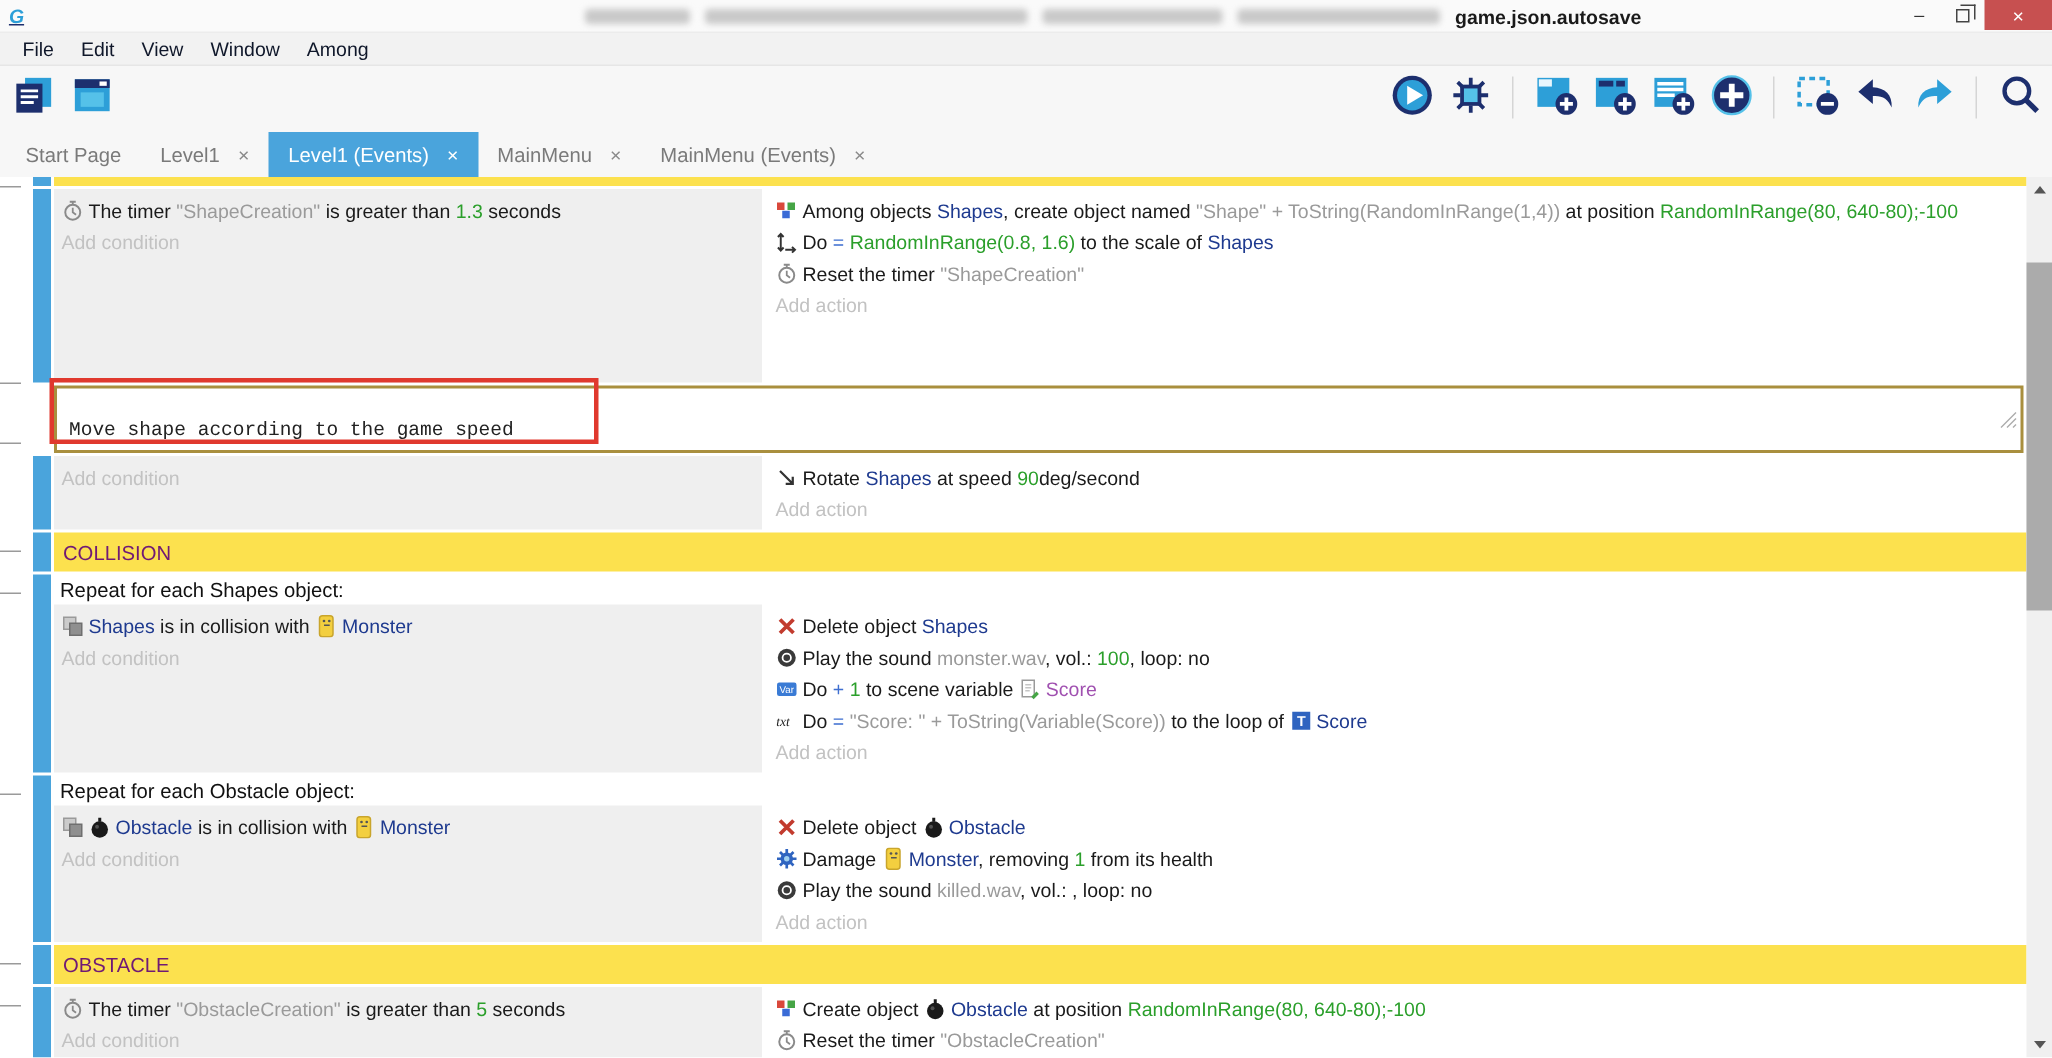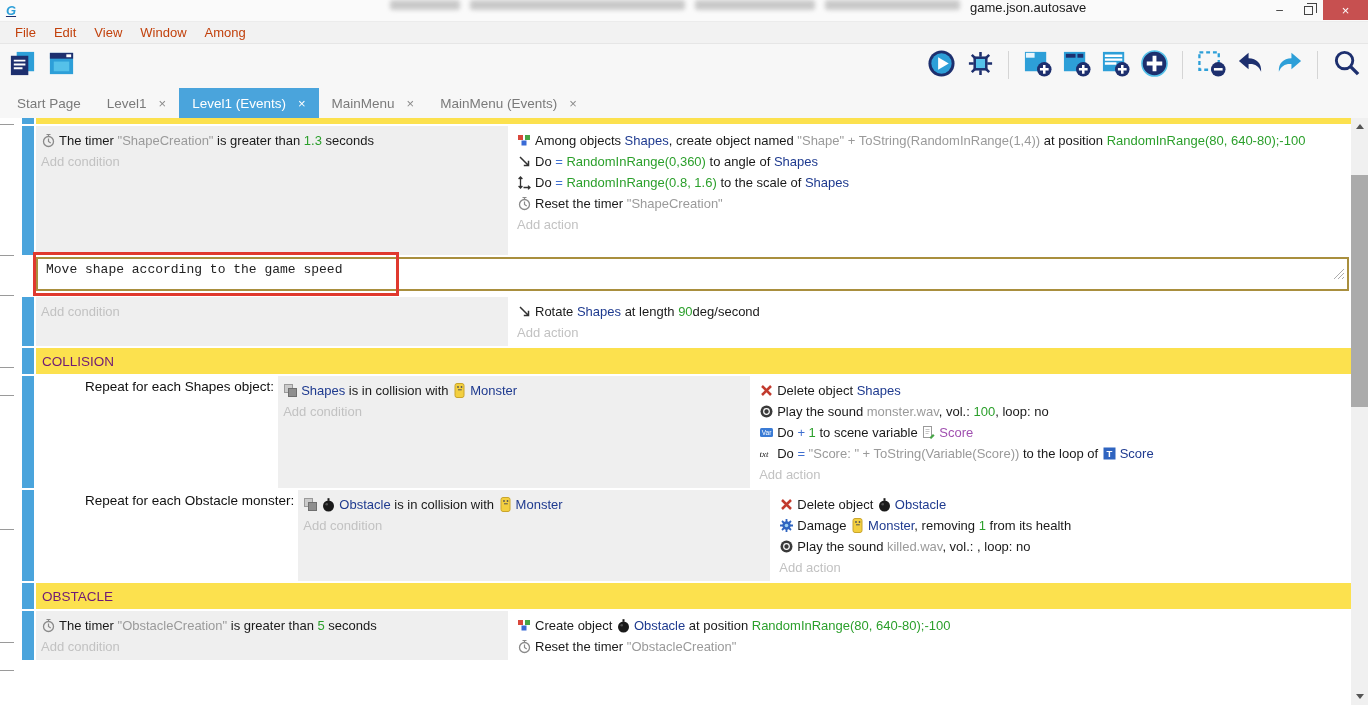--- a/index.html
+++ b/index.html
@@ -3,72 +3,72 @@
 <meta charset="utf-8">
 <style>
   * { margin:0; padding:0; box-sizing:border-box; }
   html,body { width:1368px; height:705px; overflow:hidden; }
   body { font-family:"Liberation Sans", sans-serif; background:#fff; color:#1a1a1a; position:relative; }
 
   
   .titlebar { height:22px; background:#fafafa; position:relative; display:flex; align-items:center; border-bottom:1px solid #ececec; }
   .app-logo { width:22px; text-align:center; font-weight:bold; font-style:italic; font-size:13px;
               color:#2d9fd8; text-decoration:underline; text-decoration-color:#1d2f6e; }
-  .title-wrap { position:absolute; left:390px; top:0; height:22px; display:flex; align-items:flex-start; gap:10px; }
+  .title-wrap { position:absolute; left:390px; top:0; height:22px; display:flex; align-items:center; gap:10px;font-weight:bold; }
   .redact { height:10px; border-radius:3px; background:#c9c9c9; filter:blur(2px); }
   .title-text { font-size:13px; color:#1a1a1a; }
   .win-controls { position:absolute; right:0; top:0; height:20px; display:flex; }
   .win-btn { width:29px; height:20px; display:flex; align-items:center; justify-content:center; font-size:12px; color:#333; cursor:pointer; }
   .win-btn.close { width:45px; background:var(--close-red,#c75050); color:#fff; font-size:13px; }
   .restore-glyph { width:9px; height:9px; border:1px solid #444; position:relative; background:#fafafa; display:inline-block; }
   .restore-glyph::before { content:""; position:absolute; top:-4px; left:2px; width:9px; height:9px; border:1px solid #444; border-left:none; border-bottom:none; }
 
   .menubar { height:22px; background:#f2f2f2; display:flex; align-items:center; padding-left:6px; border-bottom:1px solid #e6e6e6; }
-  .menu-item { padding:0 9px; font-size:13px; color:#c2410c; cursor:default; }
+  .menu-item { padding:0 9px; font-size:13px; color:#0f172a; cursor:default; }
 
   .toolbar { height:42px; background:#f7f7f7; display:flex; align-items:center; justify-content:space-between; padding:0 6px; }
   .tb-group { display:flex; align-items:center; gap:7px; }
   .tb-btn { width:32px; height:32px; border:none; background:transparent; display:flex; align-items:center; justify-content:center; cursor:pointer; padding:0; }
   .tb-btn svg { width:29px; height:29px; }
   .tb-sep { width:1px; height:28px; background:#d5d5d5; margin:0 5px; }
 
   .tabbar { height:32px; background:#f7f7f7; display:flex; align-items:flex-end; padding-left:4px; }
   .tab { height:30px; display:flex; align-items:center; padding:0 13px; font-size:13.5px; color:#7a7a7a; cursor:pointer; gap:12px; }
   .tab.active { background:var(--accent,#4aa4dc); color:#fff; }
   .tab-close { font-size:13px; color:#8a8a8a; cursor:pointer; }
   .tab.active .tab-close { color:#fff; }
 
   
   .sheet-wrap { position:relative; height:587px; background:#fff; overflow:hidden; }
   .sheet { position:relative; height:100%; }
   .row { position:relative; display:flex; margin:0 17px 2px 22px; }
   .bluebar { flex:none; width:12px; background:var(--accent,#4aa4dc); margin-right:2px; cursor:pointer; }
   .row-body { flex:1; display:flex; min-width:0; }
-  .row-col { flex:1; display:flex; flex-direction:row; min-width:0;margin-left:45px; }
+  .row-col { flex:1; display:flex; flex-direction:column; min-width:0; }
   .strip-row { height:6px; margin-bottom:2px; }
   .strip-fill { flex:1; background:var(--band-yellow,#fce14e); }
   .band-row .band-fill { flex:1; background:var(--band-yellow,#fce14e); display:flex; align-items:center; padding-left:6px;
     font-size:13.5px; color:#701a75; height:26px; cursor:pointer; }
   .foreach-header { background:#fff; font-size:13.5px; color:#111; padding:3px 4px 2px; cursor:pointer; }
   .cells { display:flex; flex:1; align-items:stretch; }
   .cond-cell { flex:none; width:472px; background:var(--cond-bg,#efefef); padding:4px 6px 3px 4px; margin-right:4px; }
   .act-cell { flex:1; background:#fff; padding:4px 6px 3px 4px; min-width:0; }
   .ev-line { font-size:13px; line-height:17px; padding:2px 0 2px 1px; cursor:pointer; }
   .ev-line .ic { display:inline-block; vertical-align:-3px; margin-right:3px; }
   .ev-line .ic svg { width:15px; height:15px; display:block; }
   .s-obj { color:var(--obj,#1e3a8f); font-weight:normal; }
   .s-expr { color:var(--expr,#2b9f2b); }
   .s-str { color:var(--str,#9a9a9a); }
   .s-op { color:var(--op,#3f6fd0); }
   .s-var { color:var(--var-color,#a050b0); }
   .s-ghost { color:var(--ghost,#c2c2c2); }
 
   .comment-row { background:#fff; min-height:38px; margin-bottom:2px; position:relative; display:block; }
   .comment-box { position:relative; margin-left:14px; margin-right:2px; background:#fff;
-    border:2px solid var(--comment-border,#a98f3e); padding:3px 20px 6px 8px; min-height:34px;
+    border:2px solid var(--comment-border,#a98f3e); padding:20px 20px 6px 8px; min-height:34px;
     font-family:"Liberation Mono","DejaVu Sans Mono",monospace; font-size:13px; color:#222; cursor:text; }
   .resize-grip { position:absolute; right:2px; top:50%; margin-top:-6px; width:12px; height:12px; opacity:.7; }
   .annotation { position:absolute; border:3px solid var(--annotation,#e0392e); z-index:6; pointer-events:none; }
 
   .gutter-tick { position:absolute; left:0; width:14px; height:1px; background:#9a9a9a; z-index:2; }
 
   .vscroll { position:absolute; right:0; top:0; bottom:0; width:17px; background:#f0f0f0; }
   .vs-arrow { position:absolute; left:0; width:17px; height:17px; display:flex; align-items:center; justify-content:center; cursor:pointer; }
   .vs-arrow.up { top:0; } .vs-arrow.down { bottom:0; }
   .tri-up { width:0; height:0; border-left:4px solid transparent; border-right:4px solid transparent; border-bottom:5px solid #555; }
@@ -236,23 +236,20 @@
                   </svg></span><span>The timer </span><span class="s-str">"ShapeCreation"</span><span> is greater than </span><span class="s-expr">1.3</span><span> seconds</span></div>
               <div class="ev-line"><span class="s-ghost">Add condition</span></div>
             </div>
             <div class="act-cell">
               <div class="ev-line"><span class="ic"><svg viewBox="0 0 15 15">
                     <rect x="1" y="2" width="5" height="5" fill="#d9483b"></rect>
                     <rect x="8" y="2" width="5" height="5" fill="#46a546"></rect>
                     <rect x="4.5" y="7.5" width="5" height="5" fill="#3a6bd6"></rect>
                   </svg></span><span>Among objects </span><span class="s-obj">Shapes</span><span>, create object named </span><span class="s-str">"Shape" + ToString(RandomInRange(1,4))</span><span> at position </span><span class="s-expr">RandomInRange(80, 640-80);-100</span></div>
               <div class="ev-line"><span class="ic"><svg viewBox="0 0 15 15">
-                    <path d="M3 3l8.5 8.5M11.5 6.8v4.7H6.8" fill="none" stroke="#333" stroke-width="1.5"></path>
-                  </svg></span><span>Do </span><span class="s-op">= </span><span class="s-expr">RandomInRange(0,360)</span><span> to angle of </span><span class="s-obj">Shapes</span></div>
-              <div class="ev-line"><span class="ic"><svg viewBox="0 0 15 15">
                     <path d="M3.5 2v11M1.6 4l1.9-2 1.9 2M1.6 11l1.9 2 1.9-2M6.5 12.5H13M11 10.6l2 1.9-2 1.9" fill="none" stroke="#333" stroke-width="1.3"></path>
                   </svg></span><span>Do </span><span class="s-op">= </span><span class="s-expr">RandomInRange(0.8, 1.6)</span><span> to the scale of </span><span class="s-obj">Shapes</span></div>
               <div class="ev-line"><span class="ic"><svg viewBox="0 0 15 15">
                     <circle cx="7.5" cy="8.5" r="5" fill="none" stroke="#8a8a8a" stroke-width="1.3"></circle>
                     <path d="M7.5 5.5v3l2.2 1.6M5.5 1.5h4M7.5 1.7v1.6" fill="none" stroke="#8a8a8a" stroke-width="1.2"></path>
                   </svg></span><span>Reset the timer </span><span class="s-str">"ShapeCreation"</span></div>
               <div class="ev-line"><span class="s-ghost">Add action</span></div>
             </div>
           </div>
         </div>
@@ -266,21 +263,21 @@
       <div class="row">
         <div class="bluebar"></div>
         <div class="row-body">
           <div class="cells">
             <div class="cond-cell">
               <div class="ev-line"><span class="s-ghost">Add condition</span></div>
             </div>
             <div class="act-cell">
               <div class="ev-line"><span class="ic"><svg viewBox="0 0 15 15">
                     <path d="M3 3l8.5 8.5M11.5 6.8v4.7H6.8" fill="none" stroke="#333" stroke-width="1.5"></path>
-                  </svg></span><span>Rotate </span><span class="s-obj">Shapes</span><span> at length </span><span class="s-expr">90</span><span>deg/second</span></div>
+                  </svg></span><span>Rotate </span><span class="s-obj">Shapes</span><span> at speed </span><span class="s-expr">90</span><span>deg/second</span></div>
               <div class="ev-line"><span class="s-ghost">Add action</span></div>
             </div>
           </div>
         </div>
       </div>
       <div class="row band-row">
         <div class="bluebar"></div>
         <div class="band-fill">COLLISION</div>
       </div>
       <div class="row">
@@ -323,21 +320,21 @@
                     <text x="7.5" y="11.2" font-size="9.5" font-weight="bold" fill="#fff" text-anchor="middle">T</text>
                   </svg></span><span class="s-obj">Score</span></div>
               <div class="ev-line"><span class="s-ghost">Add action</span></div>
             </div>
           </div>
         </div>
       </div>
       <div class="row">
         <div class="bluebar"></div>
         <div class="row-col">
-          <div class="foreach-header">Repeat for each Obstacle monster:</div>
+          <div class="foreach-header">Repeat for each Obstacle object:</div>
           <div class="cells">
             <div class="cond-cell">
               <div class="ev-line"><span class="ic"><svg viewBox="0 0 15 15">
                     <rect x="1.5" y="1.5" width="8" height="8" fill="#cbcbcb" stroke="#9a9a9a"></rect>
                     <rect x="5.5" y="5.5" width="8" height="8" fill="#8f8f8f" stroke="#6f6f6f"></rect>
                   </svg></span><span class="ic"><svg viewBox="0 0 15 15">
                     <path d="M7.5 3.8V1.2" stroke="#1a1a1a" stroke-width="2"></path>
                     <circle cx="7.5" cy="9" r="5.5" fill="#1a1a1a"></circle>
                     <circle cx="5.7" cy="7.2" r="1.3" fill="#505050"></circle>
                   </svg></span><span class="s-obj">Obstacle</span><span> is in collision with </span><span class="ic"><svg viewBox="0 0 15 15">

